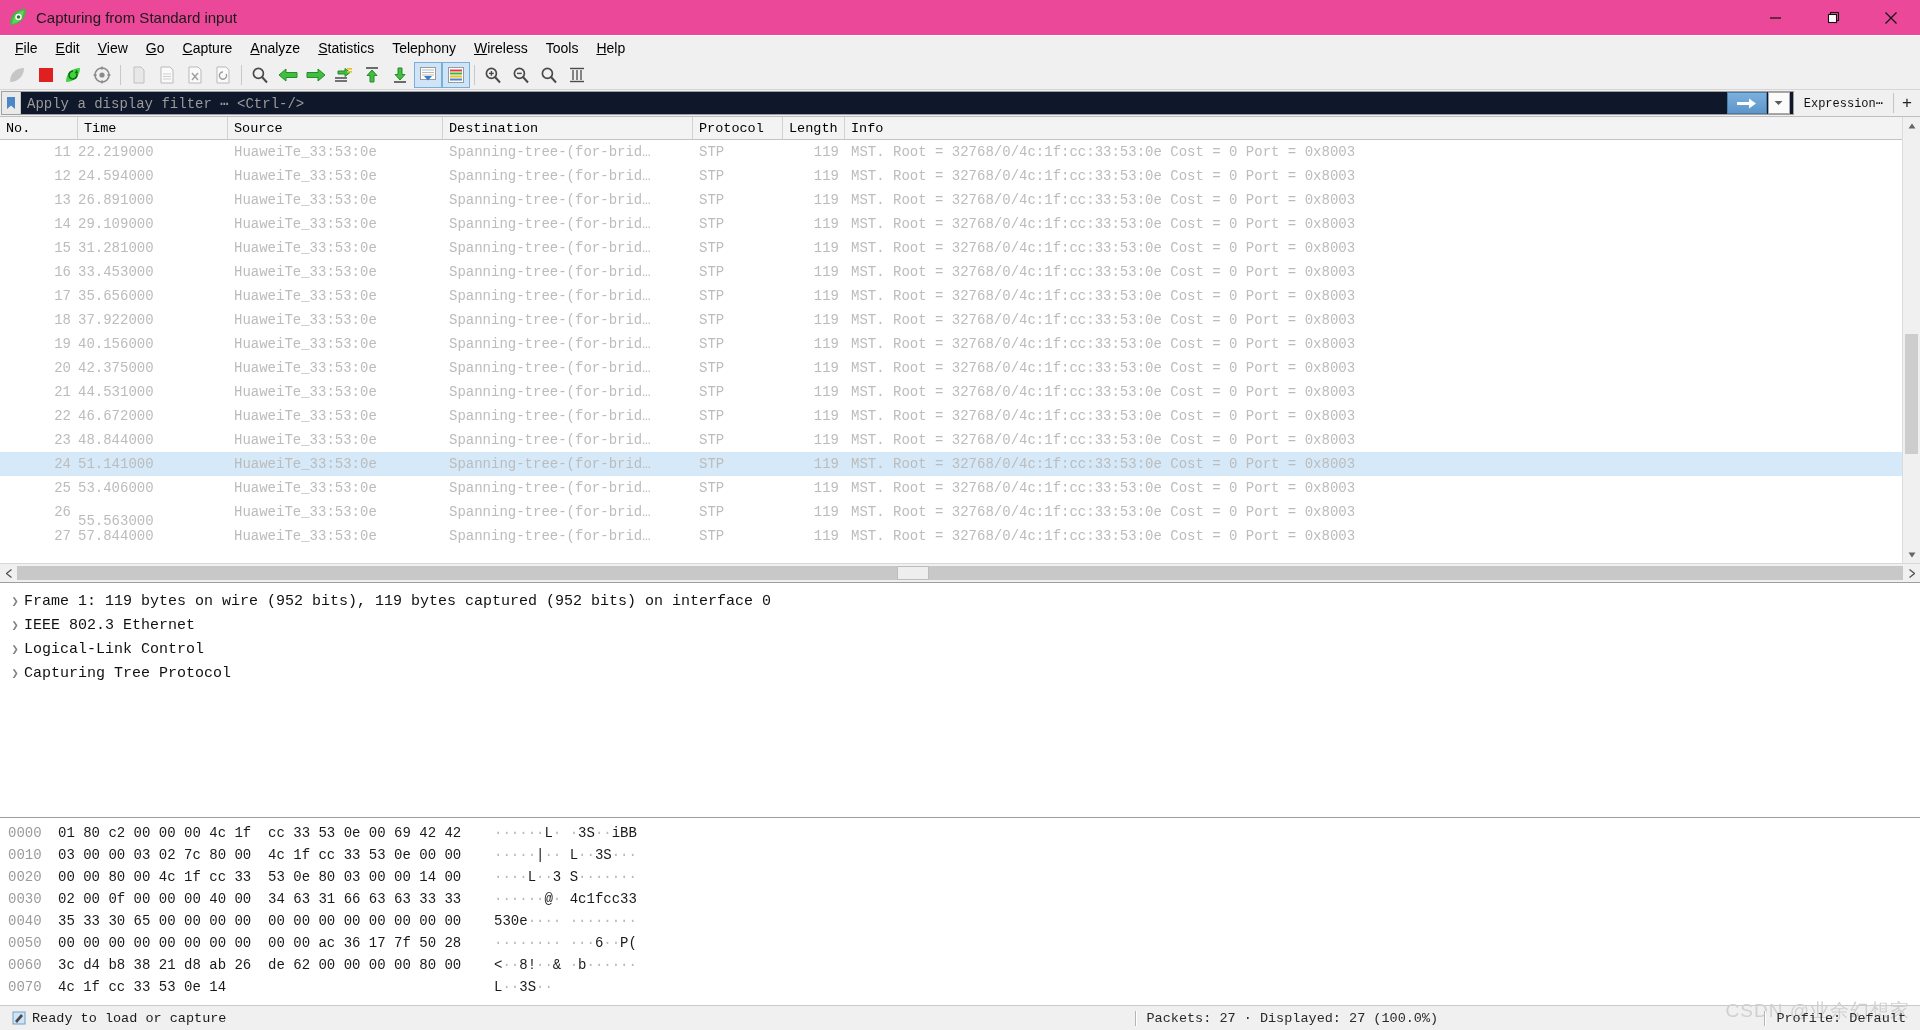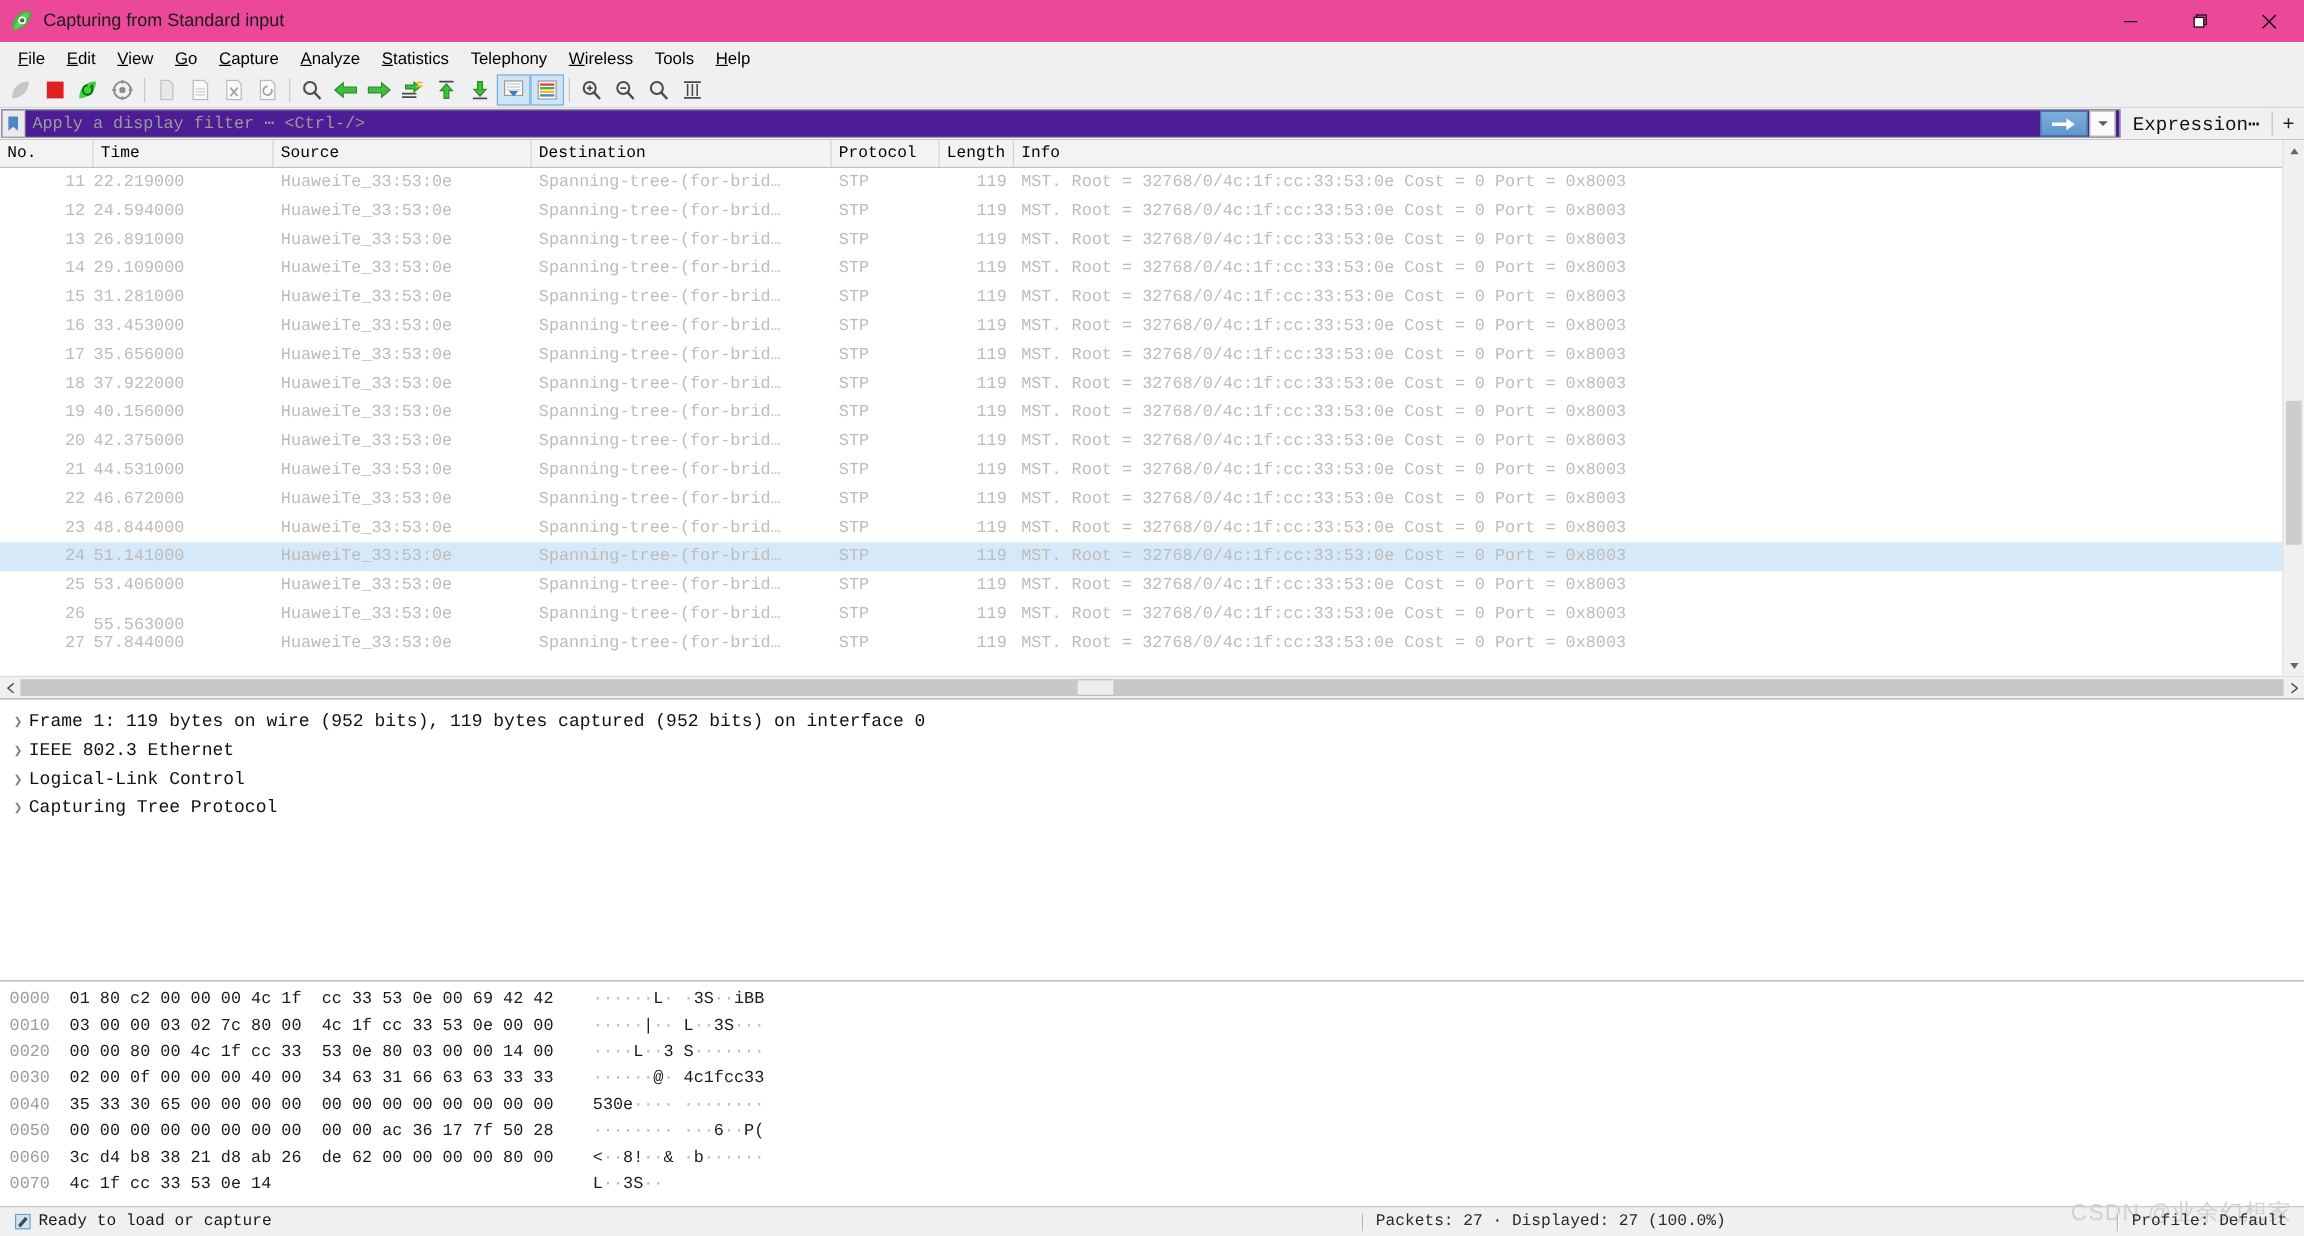--- a/index.html
+++ b/index.html
@@ -46,39 +46,39 @@
   .tb svg{display:block;}
   .tb.sel{background:#cfe4f7;border:1px solid #7aaed6;box-sizing:border-box;}
   .tb-sep{width:1px;height:20px;background:#c8c8c8;margin:0 4px;}
 
   
   .filterbar{
     height:26px;min-height:26px;background:#f0f0f0;display:flex;align-items:stretch;
     border-bottom:1px solid #bfbfbf;
   }
   .filter-input-wrap{
-    flex:1;display:flex;align-items:center;background:#4c1d95;
+    flex:1;display:flex;align-items:center;background:#0f172a;
     border:1px solid #a0a0a0;margin:1px 0 1px 1px;
   }
   .bookmark-ico{width:18px;display:flex;align-items:center;justify-content:center;
     background:#eaeaea;height:100%;border-right:1px solid #c8c8c8;}
   .filter-placeholder{
     flex:1;padding-left:6px;color:#9a9a9a;font-size:14px;
     font-family:"Liberation Mono", monospace;letter-spacing:0px;white-space:nowrap;overflow:hidden;
   }
   .filter-go{
     width:38px;height:20px;margin-right:1px;background:linear-gradient(#7cb0dd,#5e96cb);
     border:1px solid #4a7ca8;display:flex;align-items:center;justify-content:center;
   }
   .filter-drop{
     width:20px;height:20px;margin-right:3px;background:#fbfbfb;border:1px solid #a8a8a8;
     display:flex;align-items:center;justify-content:center;
   }
   .expression-btn{
-    display:flex;align-items:center;padding:0 10px;font-size:16px;
+    display:flex;align-items:center;padding:0 10px;font-size:12px;
     font-family:"Liberation Mono", monospace;color:#111;
   }
   .vbar{width:1px;background:#c4c4c4;margin:3px 0;}
   .plus-btn{width:26px;display:flex;align-items:center;justify-content:center;font-size:17px;color:#222;}
 
   
   .packetlist{
     background:#ffffff;display:flex;flex-direction:column;
     height:446px;min-height:446px;position:relative;
   }

